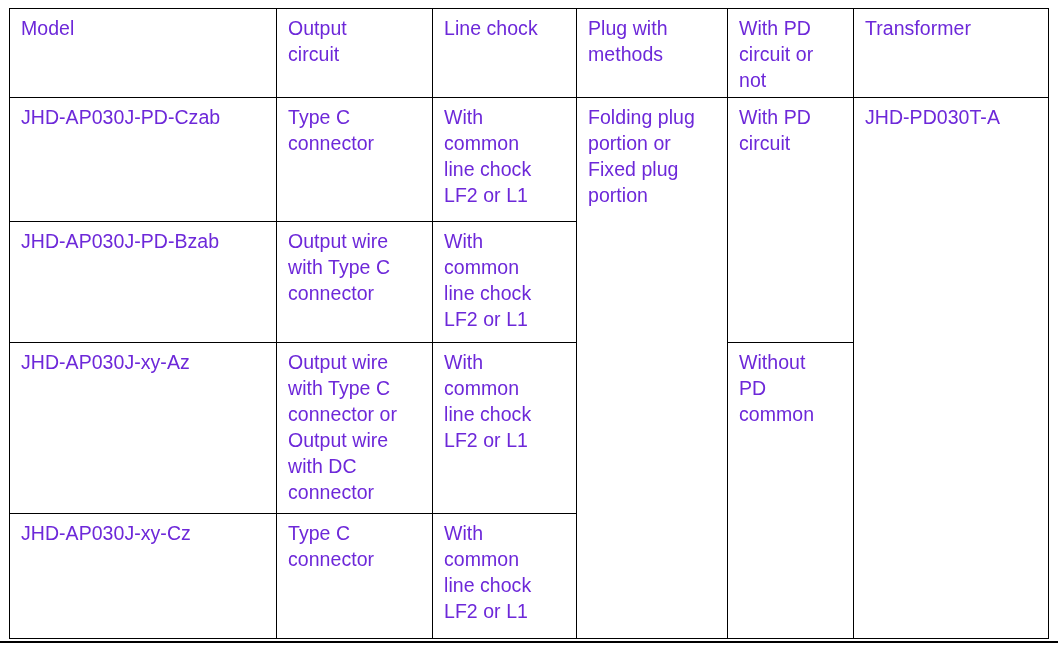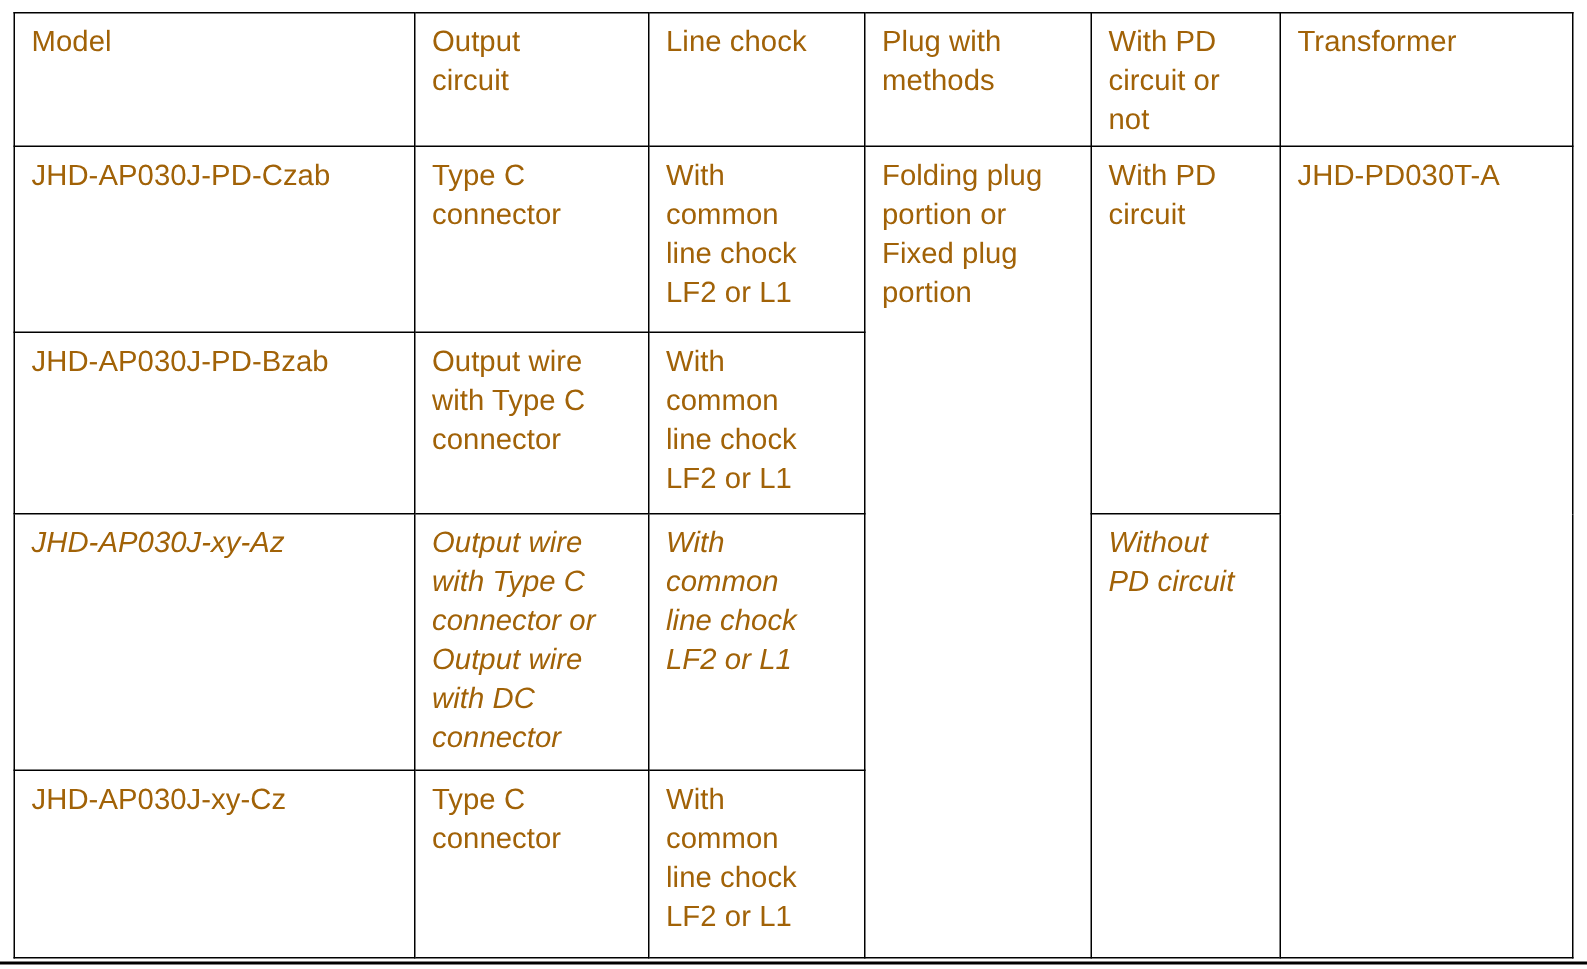--- a/index.html
+++ b/index.html
@@ -31,39 +31,39 @@
     width: 1039px;
     height: 629px;
   }
 
   table.spec-table td {
     border: 1px solid #000000;
     vertical-align: top;
     padding: 6px 9px 4px 11px;
     font-size: 19.5px;
     line-height: 26px;
-    color: #a16207;
+    color: #6d28d9;
     font-weight: 400;
     letter-spacing: 0.05px;
     word-wrap: break-word;
   }
 
   
   col.c1 { width: 267px; }
   col.c2 { width: 156px; }
   col.c3 { width: 144px; }
   col.c4 { width: 151px; }
   col.c5 { width: 126px; }
   col.c6 { width: 195px; }
 
   
   tr.r-head { height: 88px; }
   tr.r1 { height: 124px; }
   tr.r2 { height: 121px; }
-  tr.r3 { height: 171px; font-style: italic; }
+  tr.r3 { height: 171px; }
   tr.r4 { height: 125px; }
 
   .cell-text { display: block; white-space: pre-line; }
 
   #page-bottom-rule {
     position: absolute;
     left: 0;
     top: 641px;
     width: 1058px;
     height: 2px;
@@ -168,21 +168,21 @@
 connector</span>
         </td>
         <td>
           <span class="cell-text">With
 common
 line chock
 LF2 or L1</span>
         </td>
         <td rowspan="2">
           <span class="cell-text">Without
-PD circuit</span>
+PD common</span>
         </td>
       </tr>
 
       <tr class="r4">
         <td>
           <span class="cell-text">JHD-AP030J-xy-Cz</span>
         </td>
         <td>
           <span class="cell-text">Type C
 connector</span>

